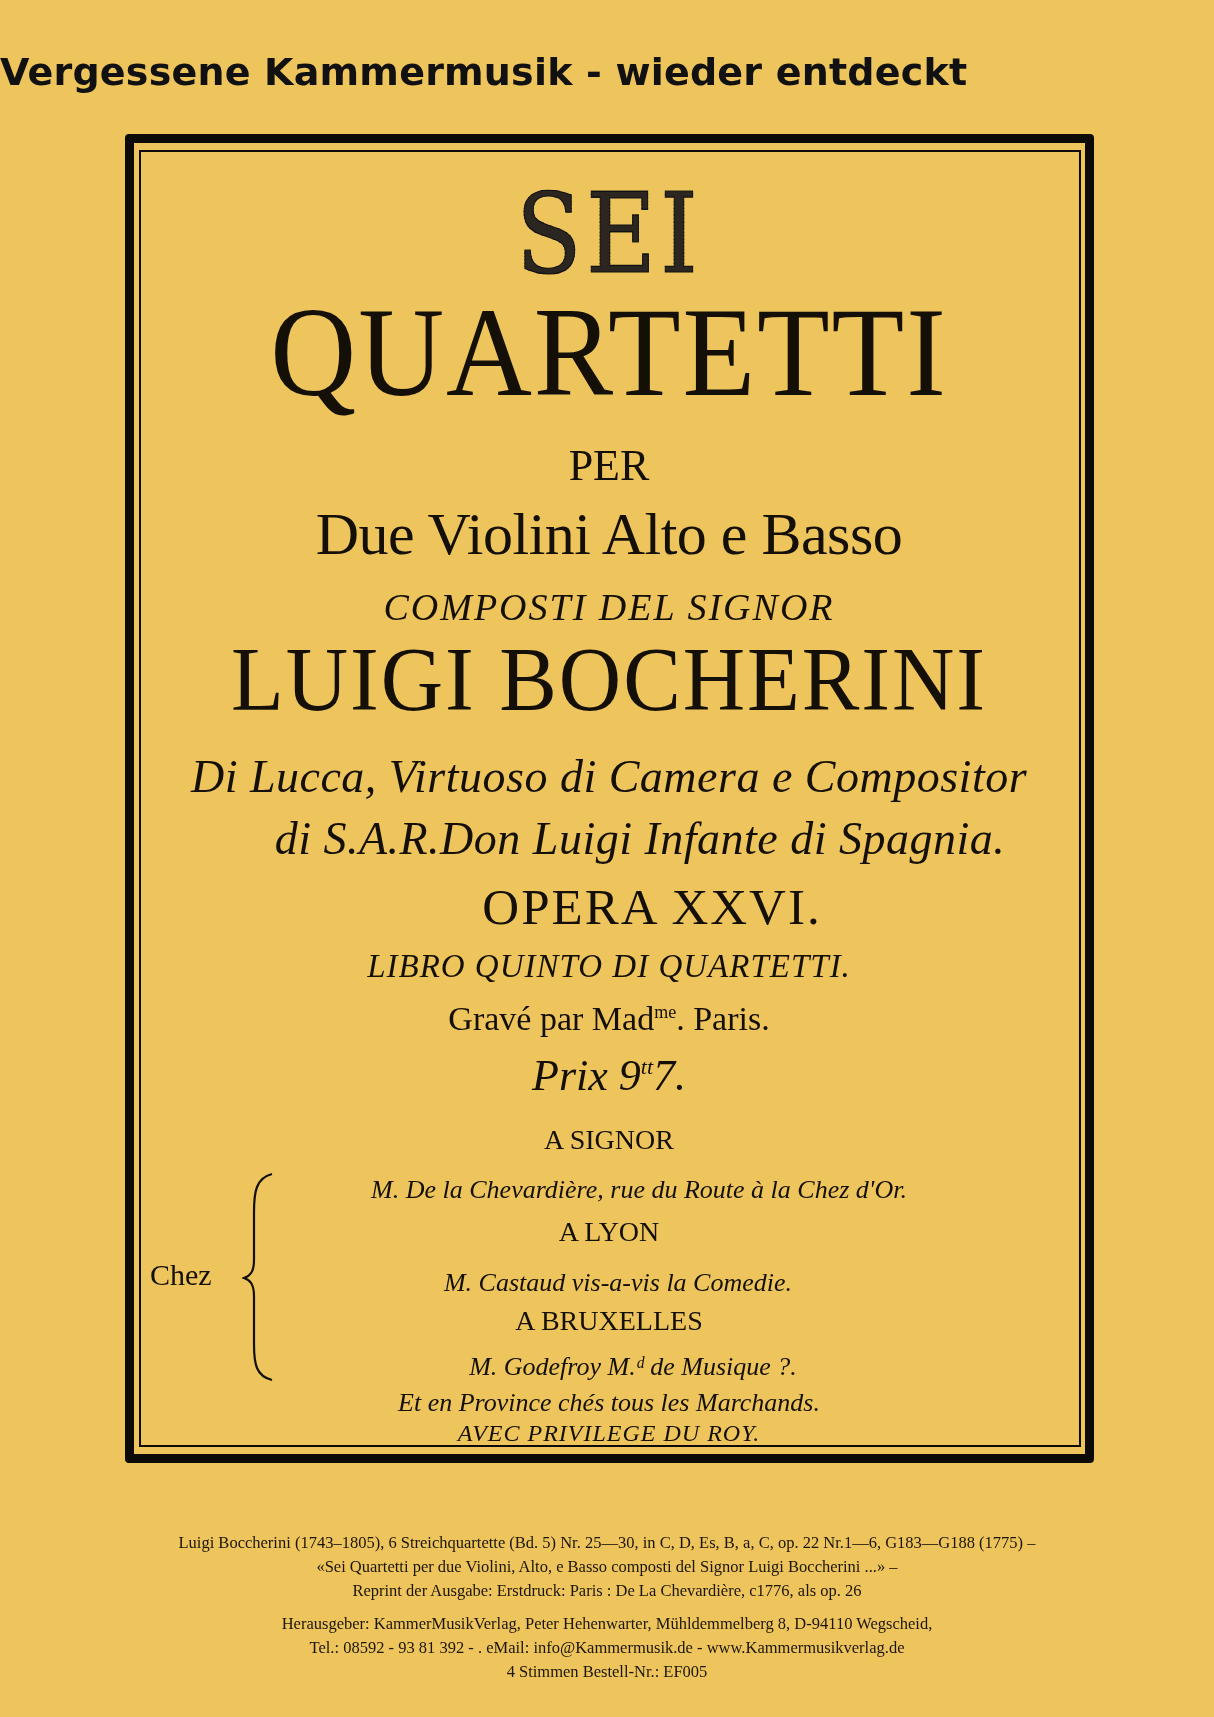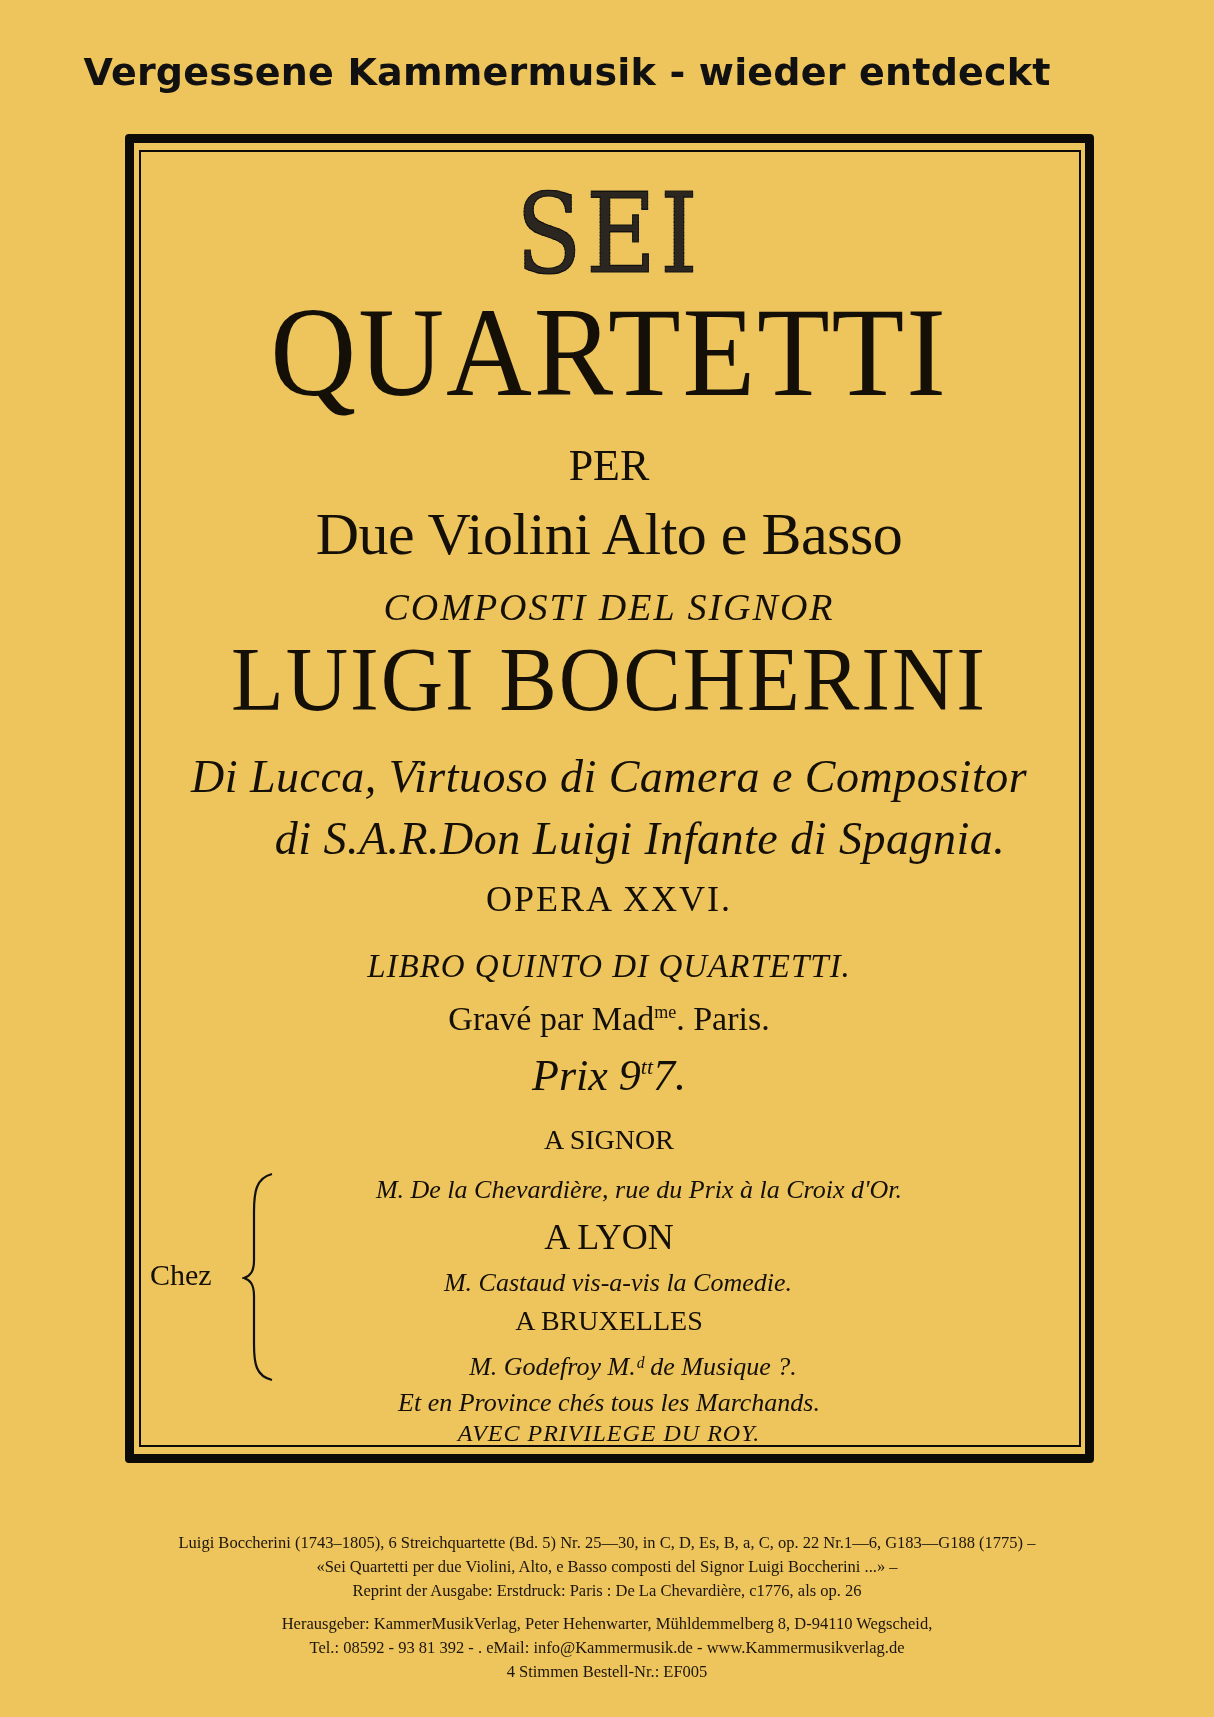--- a/index.html
+++ b/index.html
@@ -2,21 +2,21 @@
 <html><head>
 <meta charset="utf-8">
 <style>
   html, body { margin:0; padding:0; }
   body {
     width:1214px; height:1717px; position:relative; overflow:hidden;
     background:#EEC45C;
     color:#141008;
     font-family:"Liberation Serif", "DejaVu Serif", serif;
   }
-  .abs { position:absolute; left:16px; width:1102px; text-align:center; }
+  .abs { position:absolute; left:0; width:1102px; text-align:left; }
   #series-title {
     top:50px; font-family:"DejaVu Sans", "Liberation Sans", sans-serif;
     font-weight:bold; font-size:38px; letter-spacing:0.2px; color:#111;
   }
   #outer-frame {
     position:absolute; left:125px; top:134px; width:951px; height:1311px;
     border:9px solid #0d0b08; border-radius:4px;
   }
   #inner-frame {
     position:absolute; left:139px; top:150px; width:938px; height:1293px;
@@ -31,29 +31,29 @@
     font-family:"DejaVu Serif", serif; font-weight:normal;
     transform:scaleY(1.15);
   }
   #quartetti { top:288px; font-size:128px; letter-spacing:2px; transform:scaleX(0.93); line-height:1; }
   #per { top:440px; font-size:44px; }
   #instruments { top:500px; font-size:60px; letter-spacing:-0.5px; }
   #composti { top:585px; font-size:38px; font-style:italic; letter-spacing:2px; }
   #composer { top:635px; font-size:90px; letter-spacing:2px; transform:scaleX(0.96); line-height:1; }
   #dilucca { top:750px; font-size:46px; font-style:italic; letter-spacing:0.5px; }
   #dis { top:812px; font-size:46px; font-style:italic; letter-spacing:0.5px;margin-left:31px; }
-  #opera { top:878px; font-size:36px; letter-spacing:2px; }
+  #opera { top:878px; font-size:51px; letter-spacing:2px;padding-left:43px; }
   #libro { top:948px; font-size:33px; font-style:italic; letter-spacing:1px; }
   #grave { top:1000px; font-size:34px; }
   #grave sup { font-size:18px; }
   #prix { top:1050px; font-size:44px; font-style:italic; }
   #prix sup { font-size:22px; }
   #paris { top:1124px; font-size:28px; }
   #paris-addr { top:1175px; font-size:26px; font-style:italic; padding-left:60px; box-sizing:border-box; }
-  #lyon { top:1216px; font-size:36px; }
+  #lyon { top:1216px; font-size:28px; }
   #lyon-addr { top:1268px; font-size:26px; font-style:italic; padding-left:18px; box-sizing:border-box; }
   #bruxelles { top:1305px; font-size:28px; }
   #brux-addr { top:1352px; font-size:26px; font-style:italic;margin-left:24px; }
   #province { top:1388px; font-size:26px; font-style:italic; }
   #privilege { top:1420px; font-size:24px; font-style:italic; letter-spacing:1px; }
   #chez { position:absolute; left:150px; top:1258px; font-size:30px; }
   #brace { position:absolute; left:242px; top:1172px; width:36px; height:210px; }
   .foot { position:absolute; left:0; width:1214px; text-align:center; font-size:16.5px; color:#1b150c; white-space:nowrap;margin-top:24px; }
 </style>
 </head>
@@ -73,21 +73,21 @@
 <div id="dilucca" class="line">Di Lucca, Virtuoso di Camera e Compositor</div>
 <div id="dis" class="line">di S.A.R.Don Luigi Infante di Spagnia.</div>
 <div id="opera" class="line">OPERA XXVI.</div>
 <div id="libro" class="line">LIBRO QUINTO DI QUARTETTI.</div>
 
 <div id="grave" class="line"><span>Gravé par Mad</span><sup>me</sup><span>. Paris.</span></div>
 
 <div id="prix" class="line"><span>Prix 9</span><sup>tt</sup><span>7.</span></div>
 
 <div id="paris" class="line">A SIGNOR</div>
-<div id="paris-addr" class="line">M. De la Chevardière, rue du Prix à la Croix d'Or.</div>
+<div id="paris-addr" class="line">M. De la Chevardière, rue du Route à la Chez d'Or.</div>
 <div id="lyon" class="line">A LYON</div>
 <div id="lyon-addr" class="line">M. Castaud vis-a-vis la Comedie.</div>
 <div id="bruxelles" class="line">A BRUXELLES</div>
 <div id="brux-addr" class="line">M. Godefroy M.ᵈ de Musique ?.</div>
 <div id="province" class="line">Et en Province chés tous les Marchands.</div>
 <div id="privilege" class="line">AVEC PRIVILEGE DU ROY.</div>
 
 <div id="chez">Chez</div>
 <svg id="brace" viewBox="0 0 36 210">
   <path d="M30 2 C14 6 12 20 12 40 L12 88 C12 100 8 104 2 106 C8 108 12 112 12 124 L12 172 C12 192 14 204 30 208" fill="none" stroke="#111" stroke-width="2.2"></path>

